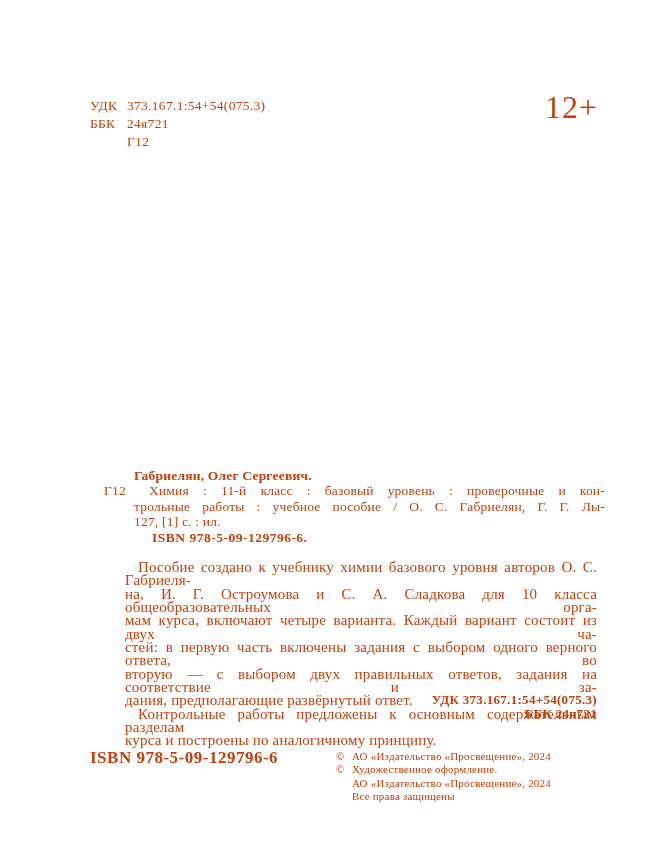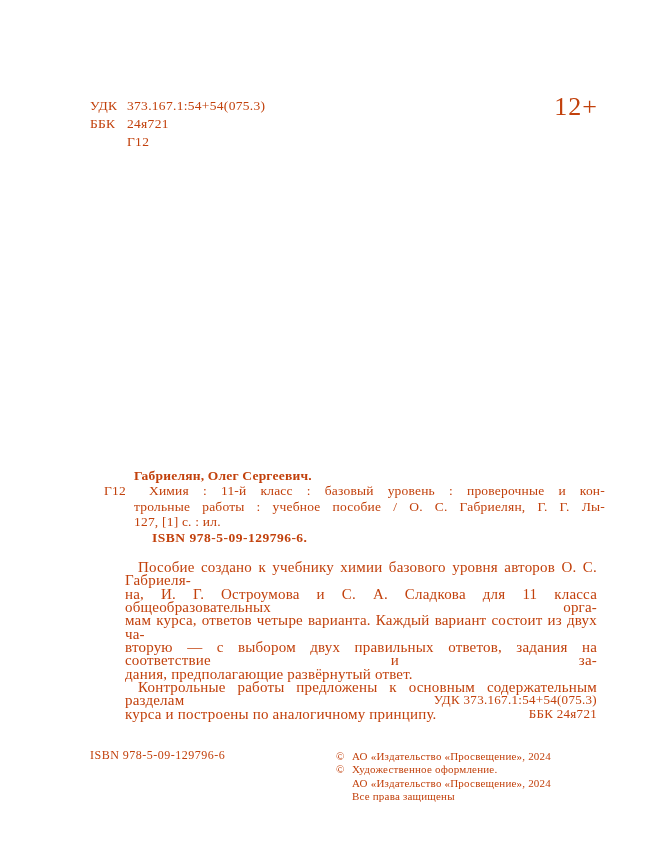--- a/index.html
+++ b/index.html
@@ -29,21 +29,21 @@
   .header-codes .row { display: flex; }
   .header-codes .lbl {
     display: inline-block;
     width: 37px;
     flex: 0 0 37px;
   }
   .age-badge {
     position: absolute;
     top: 64px;
     right: 52px;
-    font-size: 26px;
+    font-size: 32px;
     line-height: 30px;
     letter-spacing: 1px;
   }
   
   .bib {
     position: absolute;
     top: 440px;
     left: 104px;
     width: 501px;
     font-size: 13.5px;
@@ -82,33 +82,33 @@
     letter-spacing: 0.2px;
   }
   .annotation .ind { text-indent: 13px; }
   
   .codes-bottom {
     position: absolute;
     top: 665px;
     left: 0;
     right: 53px;
     text-align: right;
-    font-weight: normal;
+    font-weight: bold;
     font-size: 13px;
     line-height: 13.6px;
     letter-spacing: 0.3px;
     padding-left: 32px;
   }
   
   .footer-isbn {
     position: absolute;
     top: 720px;
     left: 90px;
-    font-size: 12px;
-    font-weight: normal;
+    font-size: 17px;
+    font-weight: bold;
     letter-spacing: 0.5px;
   }
   .copyright {
     position: absolute;
     top: 722px;
     left: 336px;
     font-size: 11px;
     line-height: 13.4px;
     letter-spacing: 0.2px;
   }
@@ -147,22 +147,23 @@
       <span class="entry-code">Г12</span>
       <div class="l first just">Химия : 11-й класс : базовый уровень : проверочные и кон-</div>
       <div class="l just">трольные работы : учебное пособие / О. С. Габриелян, Г. Г. Лы-</div>
       <div class="l">127, [1] с. : ил.</div>
       <div class="isbn">ISBN 978-5-09-129796-6.</div>
     </div>
   </div>
 
   <div class="annotation">
     <div class="ind just">Пособие создано к учебнику химии базового уровня авторов О. С. Габриеля-</div>
-    <div class="just">на, И. Г. Остроумова и С. А. Сладкова для 11 класса общеобразовательных орга-</div>
-    <div class="just">мам курса, ответов четыре варианта. Каждый вариант состоит из двух ча-</div>
+    <div class="just">на, И. Г. Остроумова и С. А. Сладкова для 10 класса общеобразовательных орга-</div>
+    <div class="just">мам курса, включают четыре варианта. Каждый вариант состоит из двух ча-</div>
+    <div class="just">стей: в первую часть включены задания с выбором одного верного ответа, во</div>
     <div class="just">вторую — с выбором двух правильных ответов, задания на соответствие и за-</div>
     <div>дания, предполагающие развёрнутый ответ.</div>
     <div class="ind just">Контрольные работы предложены к основным содержательным разделам</div>
     <div>курса и построены по аналогичному принципу.</div>
   </div>
 
   <div class="codes-bottom">
     <div>УДК 373.167.1:54+54(075.3)</div>
     <div>ББК 24я721</div>
   </div>

